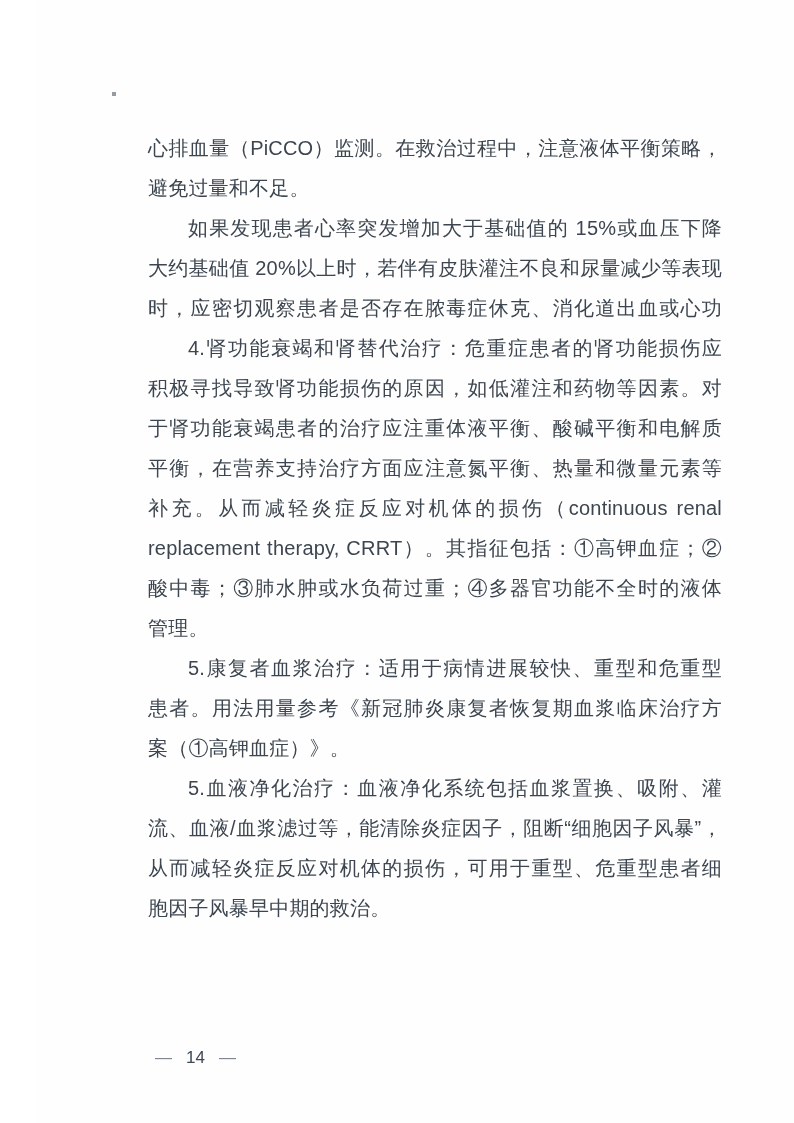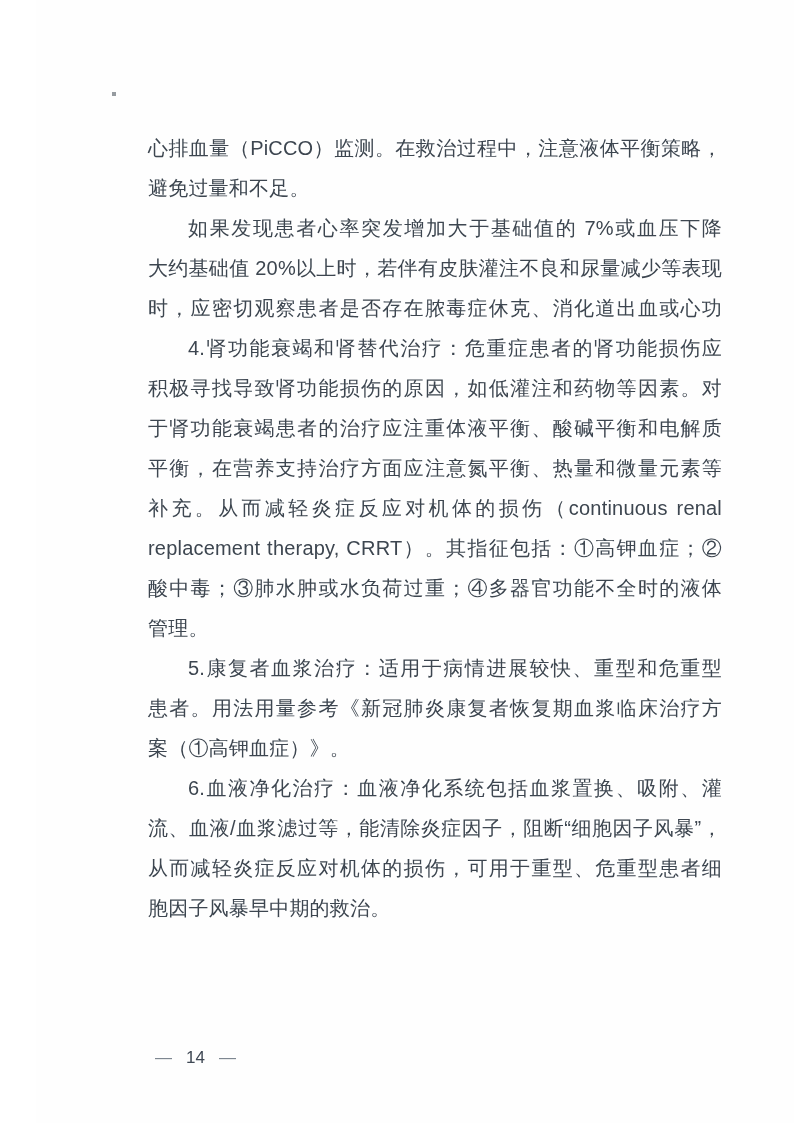--- a/index.html
+++ b/index.html
@@ -77,21 +77,21 @@
   <div class="scan-speck"></div>
 
   <div class="content">
 
     <div class="para">
       <div class="line">心排血量（PiCCO）监测。在救治过程中，注意液体平衡策略，</div>
       <div class="line last">避免过量和不足。</div>
     </div>
 
     <div class="para">
-      <div class="line indent">如果发现患者心率突发增加大于基础值的 7%或血压下降</div>
+      <div class="line indent">如果发现患者心率突发增加大于基础值的 15%或血压下降</div>
       <div class="line">大约基础值 20%以上时，若伴有皮肤灌注不良和尿量减少等表现</div>
       <div class="line">时，应密切观察患者是否存在脓毒症休克、消化道出血或心功</div>
     </div>
 
     <div class="para">
       <div class="line indent">4.肾功能衰竭和肾替代治疗：危重症患者的肾功能损伤应</div>
       <div class="line">积极寻找导致肾功能损伤的原因，如低灌注和药物等因素。对</div>
       <div class="line">于肾功能衰竭患者的治疗应注重体液平衡、酸碱平衡和电解质</div>
       <div class="line">平衡，在营养支持治疗方面应注意氮平衡、热量和微量元素等</div>
       <div class="line">补充。从而减轻炎症反应对机体的损伤（continuous renal</div>
@@ -100,21 +100,21 @@
       <div class="line last">管理。</div>
     </div>
 
     <div class="para">
       <div class="line indent">5.康复者血浆治疗：适用于病情进展较快、重型和危重型</div>
       <div class="line">患者。用法用量参考《新冠肺炎康复者恢复期血浆临床治疗方</div>
       <div class="line last">案（①高钾血症）》。</div>
     </div>
 
     <div class="para">
-      <div class="line indent">6.血液净化治疗：血液净化系统包括血浆置换、吸附、灌</div>
+      <div class="line indent">5.血液净化治疗：血液净化系统包括血浆置换、吸附、灌</div>
       <div class="line">流、血液/血浆滤过等，能清除炎症因子，阻断“细胞因子风暴”，</div>
       <div class="line">从而减轻炎症反应对机体的损伤，可用于重型、危重型患者细</div>
       <div class="line last">胞因子风暴早中期的救治。</div>
     </div>
 
   </div>
 
   <div class="footer">
     <span class="dash">—</span>
     <span class="pagenum">14</span>

